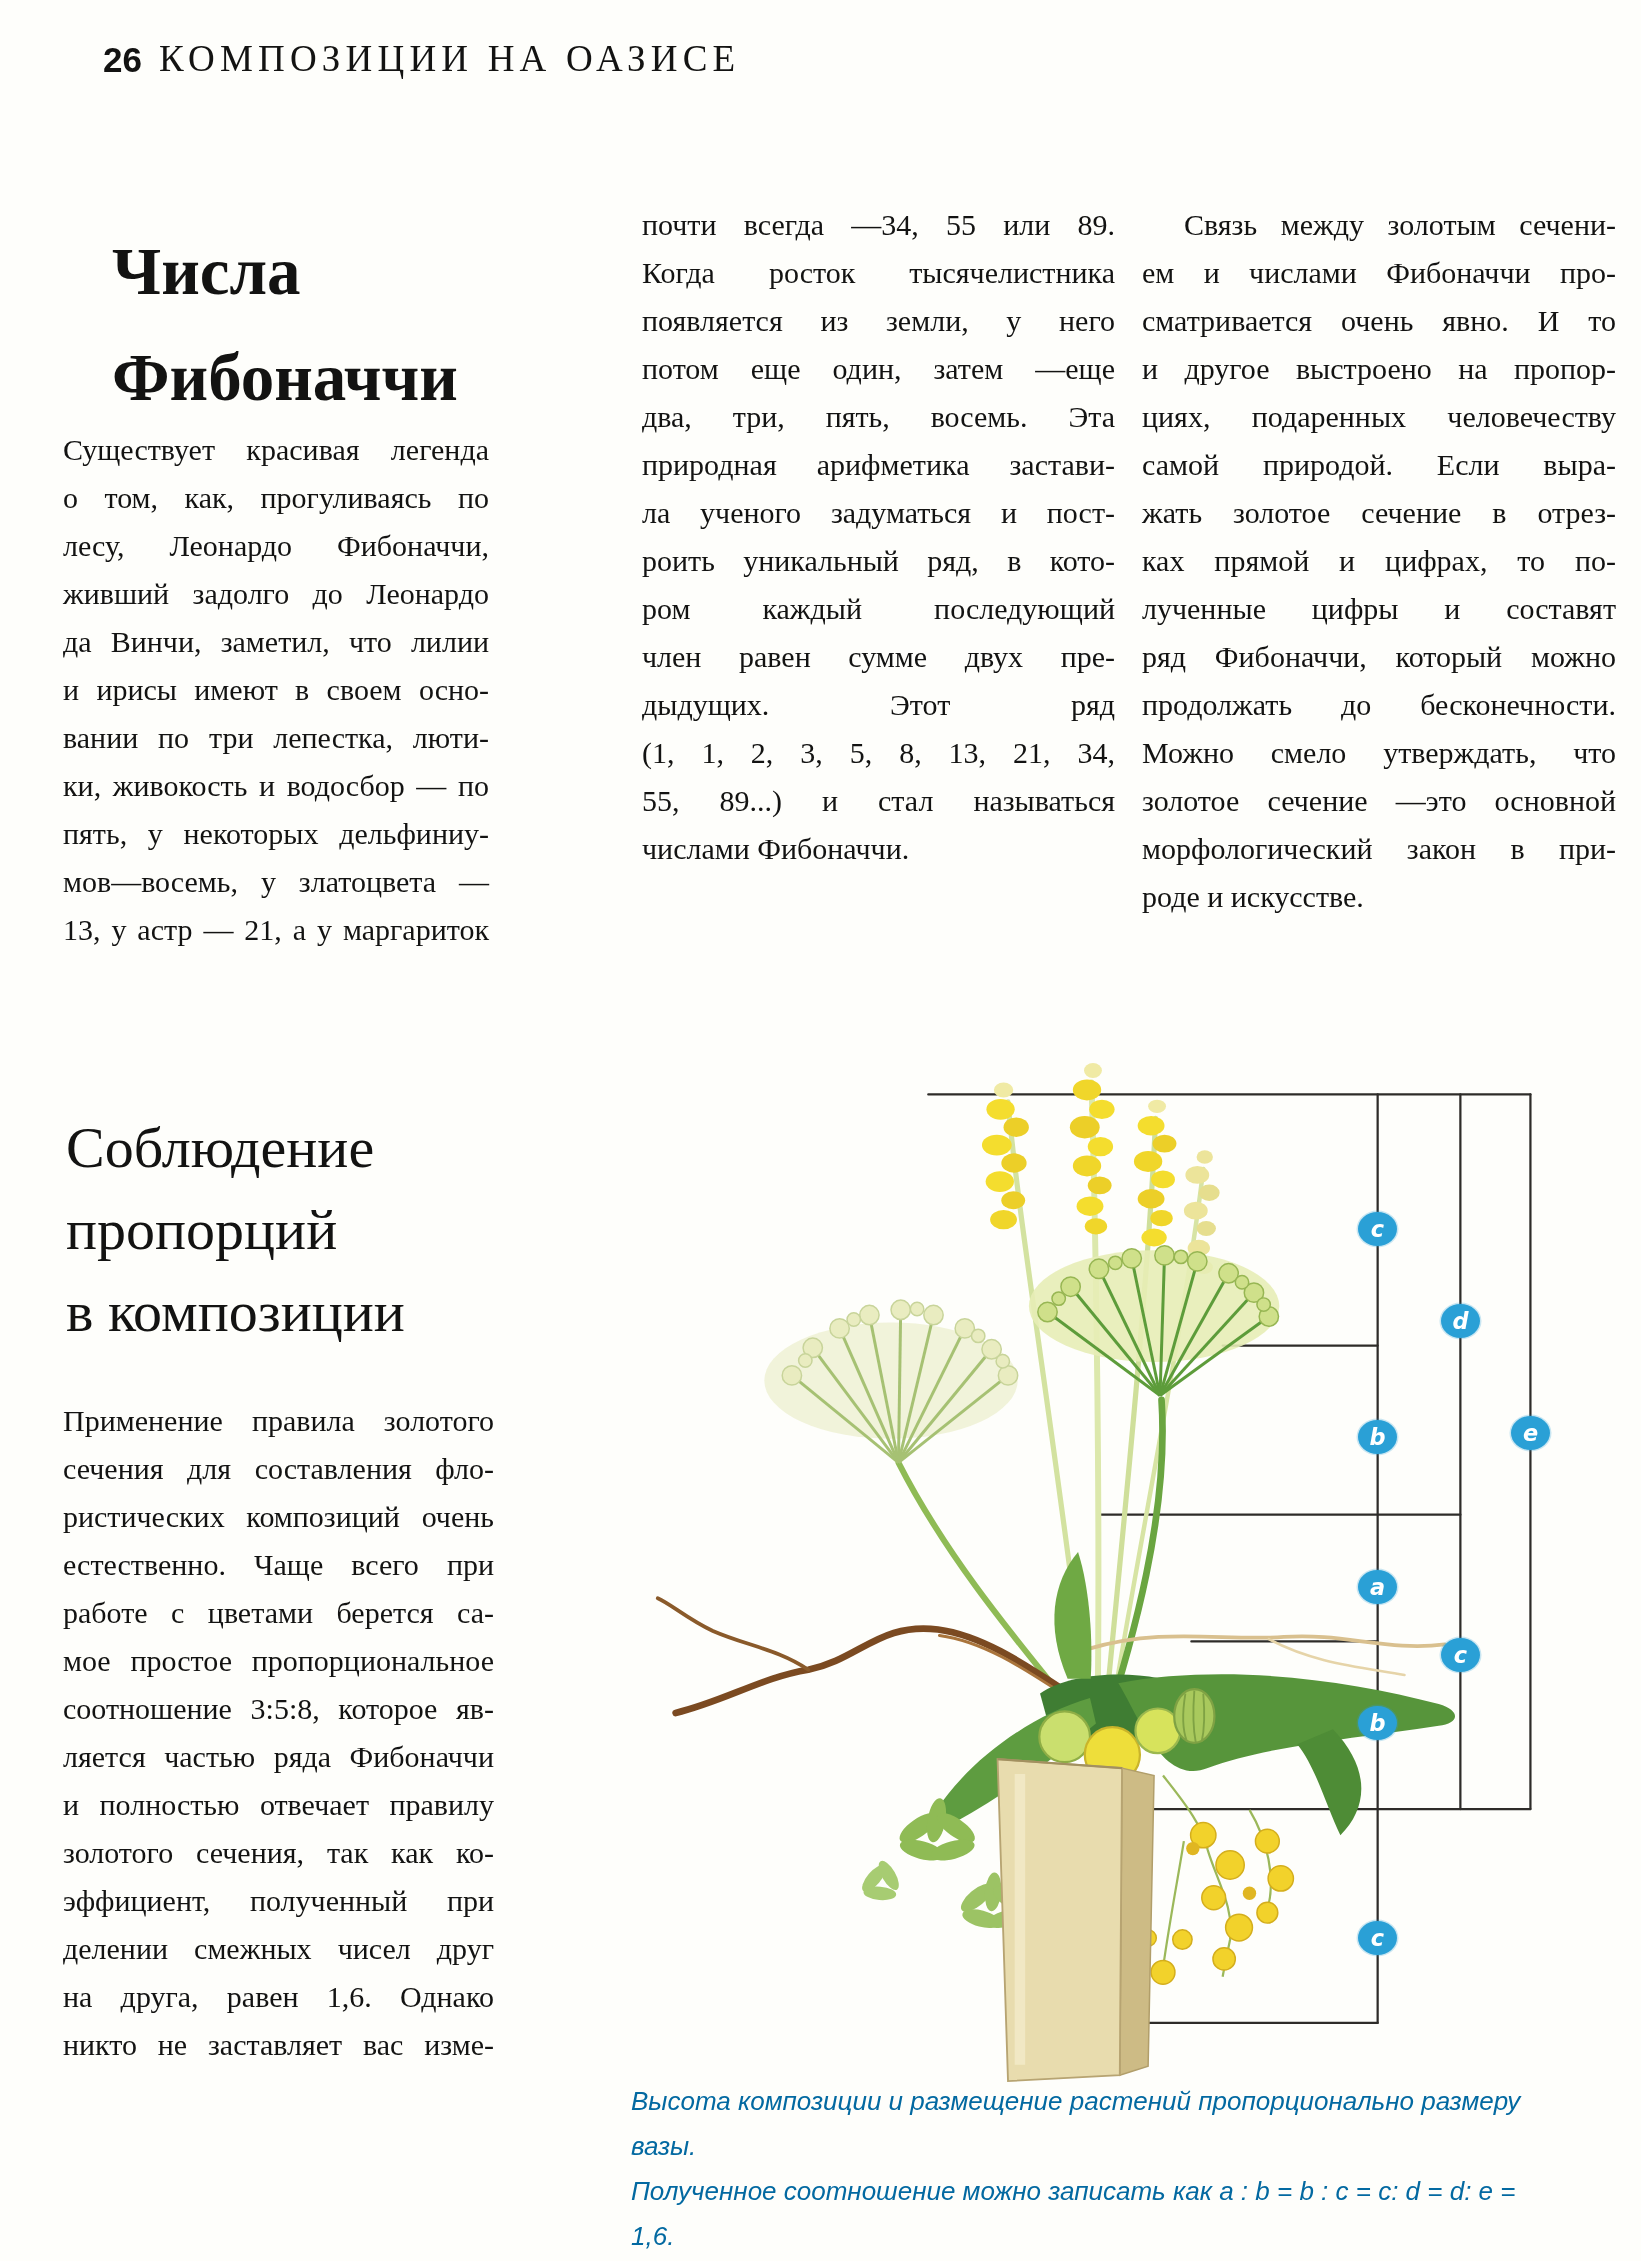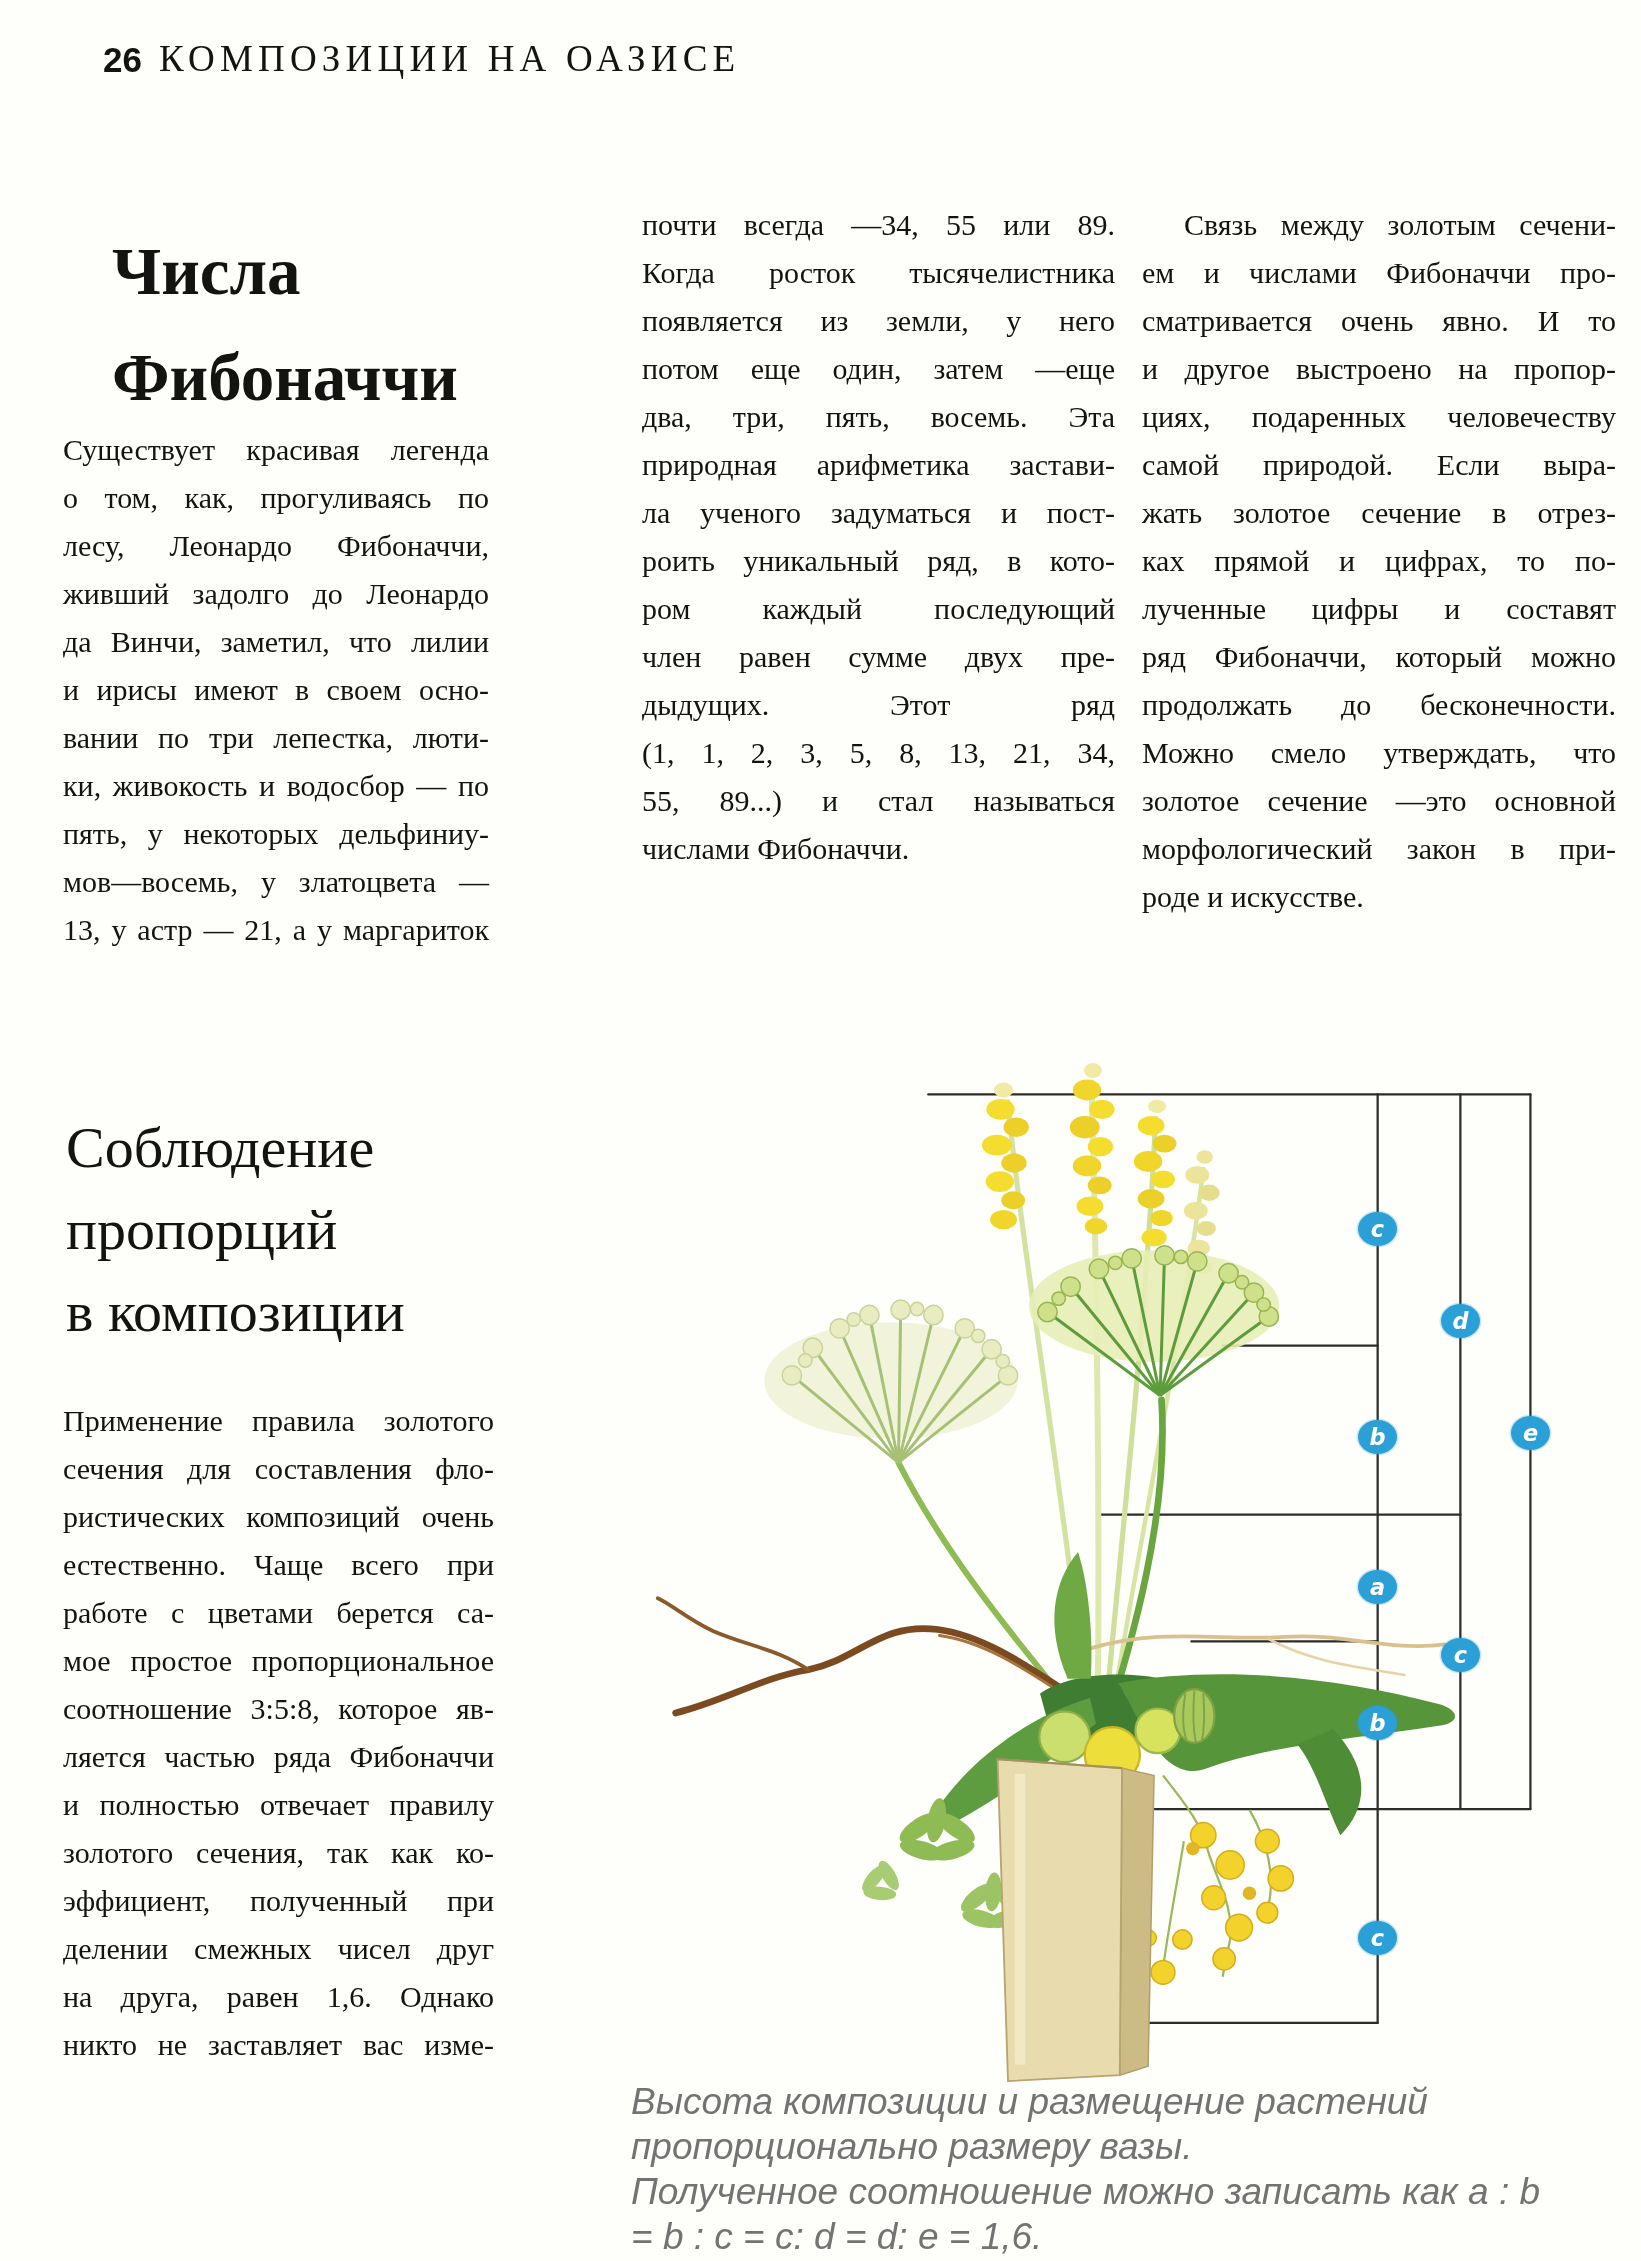--- a/index.html
+++ b/index.html
@@ -23,22 +23,22 @@
   .col1b{left:63px;top:1397px;width:431px;}
 
   .figure-art{position:absolute;left:619px;top:1051px;width:939px;height:1040px;}
 
   .marker{position:absolute;width:39px;height:34px;border-radius:50%;background:#2aa0d6;
           color:#ffffff;font-family:"DejaVu Sans",sans-serif;font-style:italic;font-weight:700;
           font-size:22.4px;display:flex;align-items:center;justify-content:center;
           box-shadow:0 0 0 1.5px rgba(42,160,214,.25);}
 
   .caption{position:absolute;left:631px;top:2079px;width:929px;
-           font-family:"Liberation Sans",sans-serif;font-style:italic;font-size:37px;
-           line-height:45px;color:#737373;}
+           font-family:"Liberation Sans",sans-serif;font-style:italic;font-size:26px;
+           line-height:45px;color:#0369a1;}
 </style>
 </head>
 <body>
 
 <div class="page">
 
   <div class="pagenum">26</div>
   <div class="runhead">КОМПОЗИЦИИ НА ОАЗИСЕ</div>
 
   <div class="art1-title">

